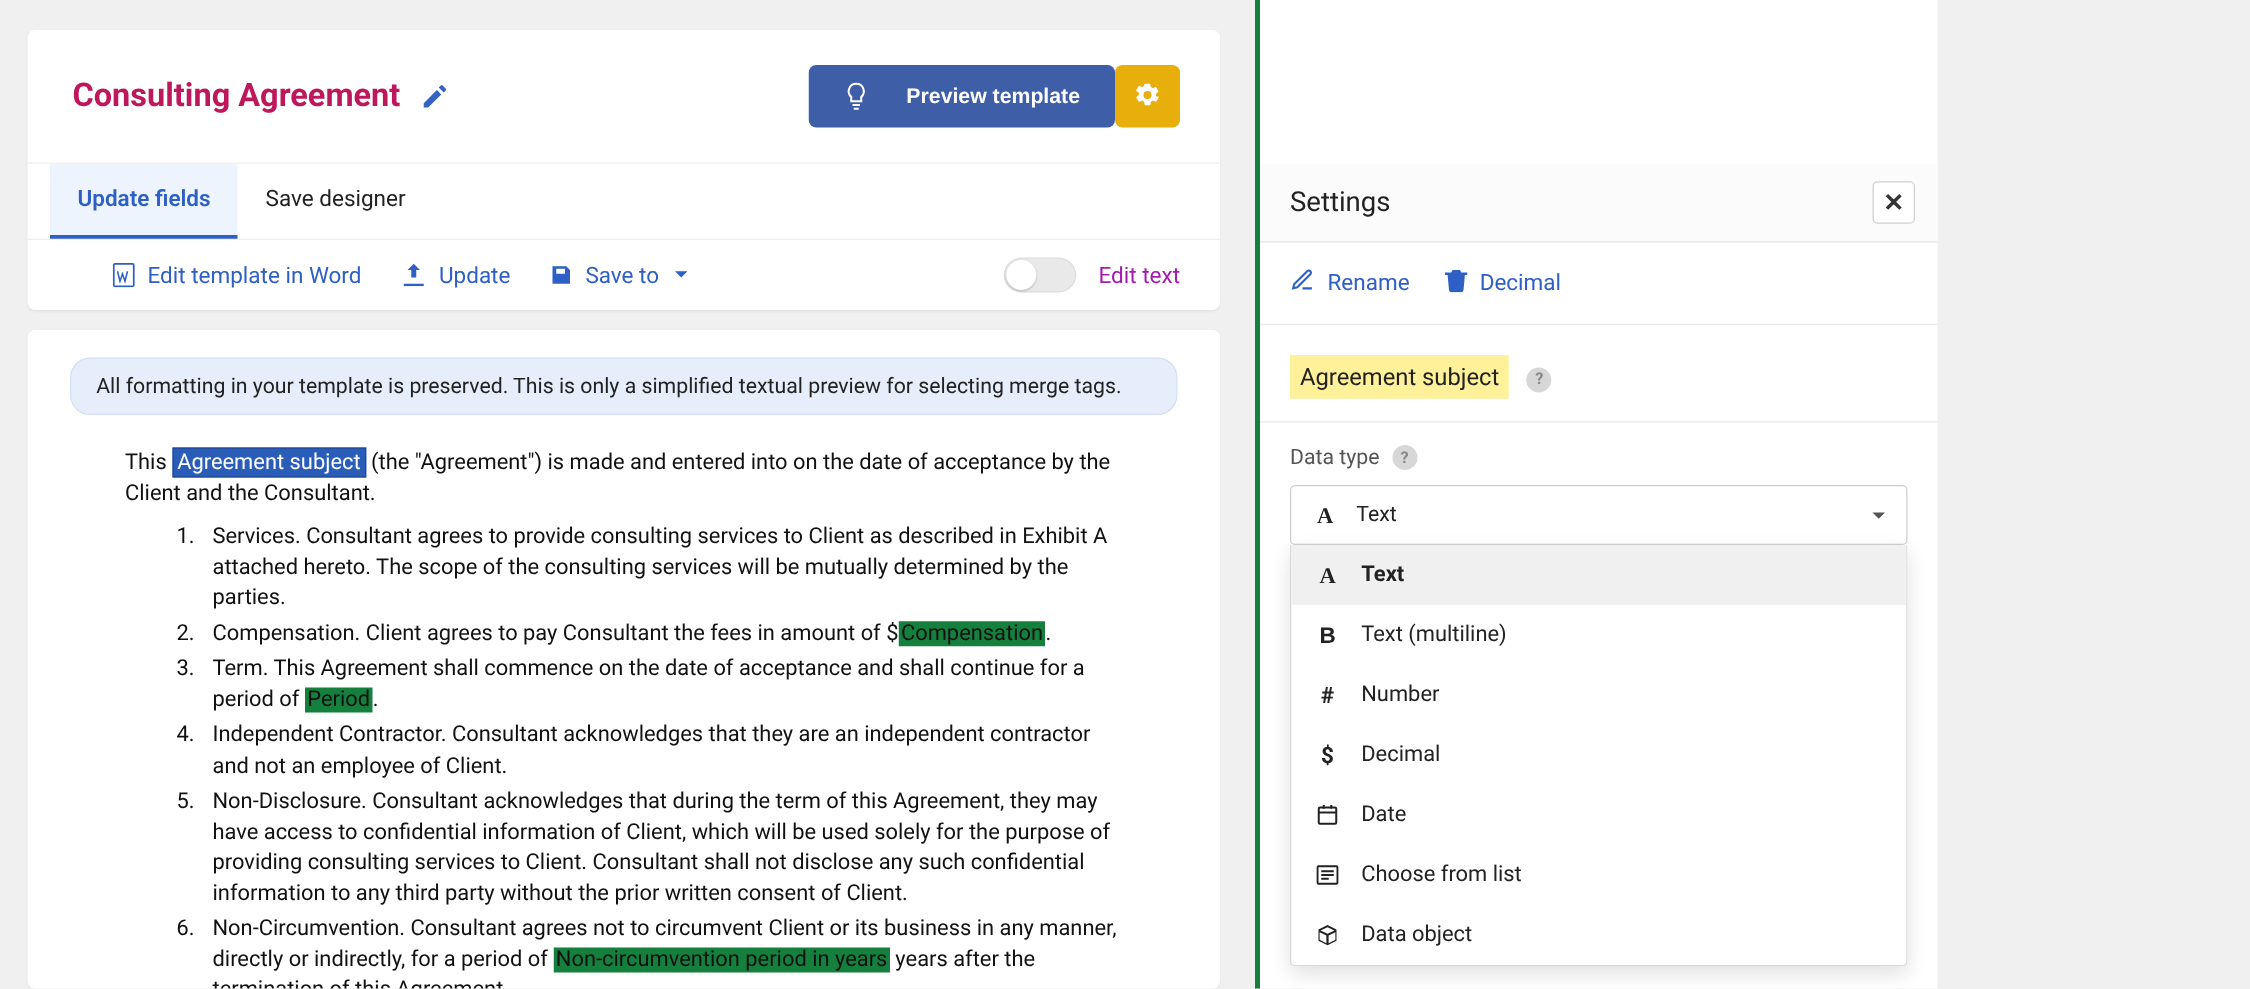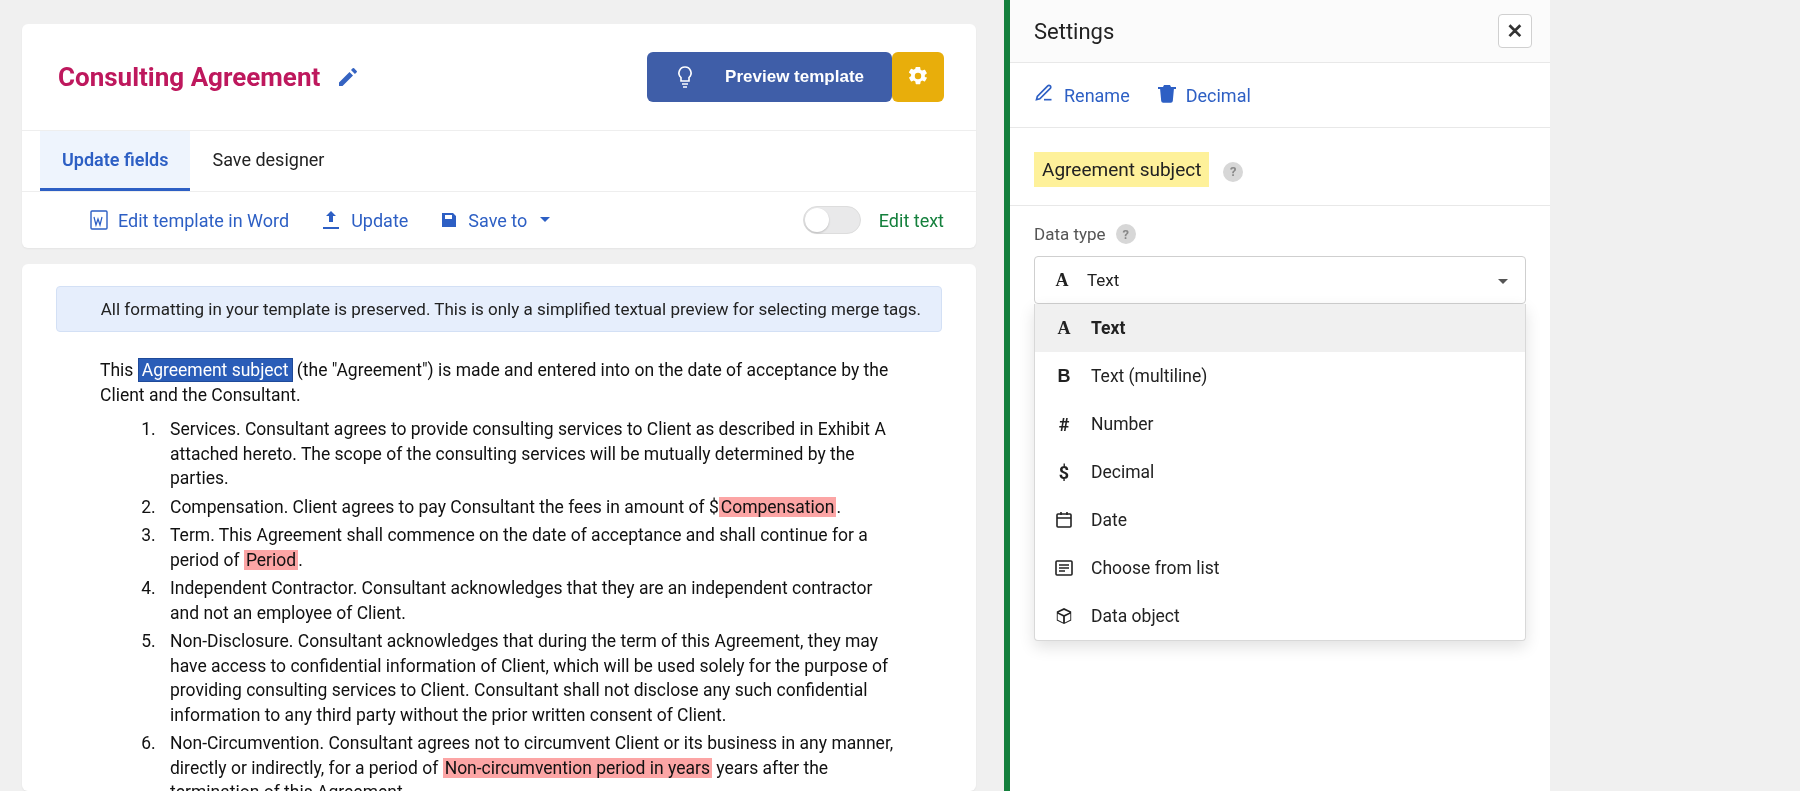--- a/index.html
+++ b/index.html
@@ -149,69 +149,70 @@
     height: 24px;
     background: #fff;
     border-radius: 50%;
     position: absolute;
     top: 1px;
     left: 1px;
     box-shadow: 0 1px 2px rgba(0,0,0,0.2);
   }
   .edit-text-label {
     font-size: 18px;
-    color: #15803d;
+    color: #a21caf;
   }
   .content-card {
     padding: 22px 34px 0 34px;
     flex: 1;
     overflow: hidden;
   }
   .info-banner {
     background: #e6eefc;
     border: 1px solid #d3e0f5;
-    border-radius: 4px;
+    border-radius: 16px;
     padding: 12px 20px;
-    text-align: right;
+    text-align: left;
     font-size: 17px;
     color: #222;
     margin-bottom: 26px;
   }
   .doc-body {
     font-size: 17.5px;
     line-height: 1.4;
     color: #111;
     padding: 0 44px;
   }
   .merge-selected {
     background: #2a5db8;
     color: #fff;
     padding: 1px 3px;
     border:1px solid #1f4a99;
   }
   .merge-tag {
-    background: #fca5a5;
+    background: #15803d;
     padding: 0 2px;
   }
   .doc-body ol {
     margin: 10px 0 0 60px;
     padding: 0;
   }
   .doc-body ol li {
     margin-bottom: 4px;
     padding-left: 10px;
   }
   .side-col {
     width: 546px;
     min-width: 546px;
     background: #fff;
-    border-left: 6px solid #15803d;
+    border-left: 4px solid #15803d;
     display: flex;
     flex-direction: column;
     position: relative;
+    justify-content: flex-end;
   }
   .side-header {
     display: flex;
     align-items: center;
     justify-content: space-between;
     padding: 14px 18px 14px 24px;
     border-bottom: 1px solid #e8e8e8;
     background:#fbfbfb;
   }
   .side-title {

